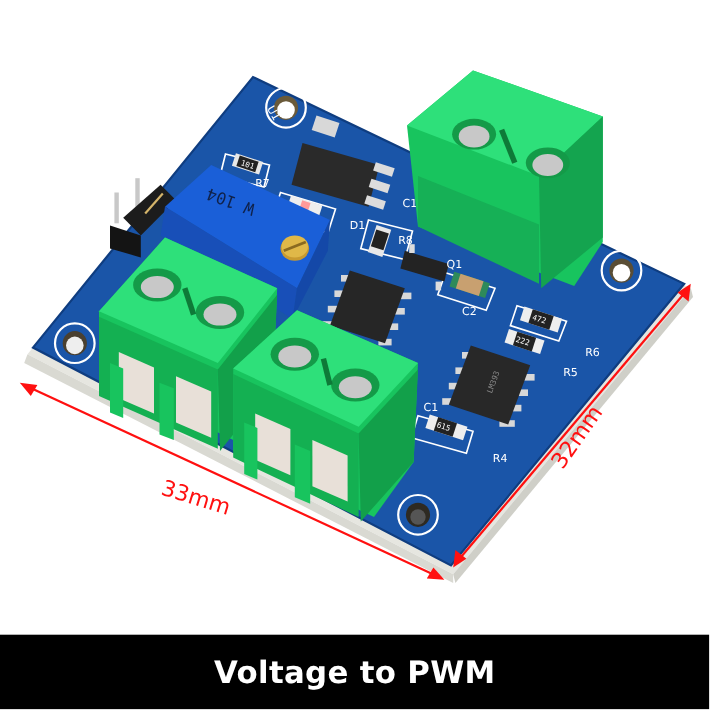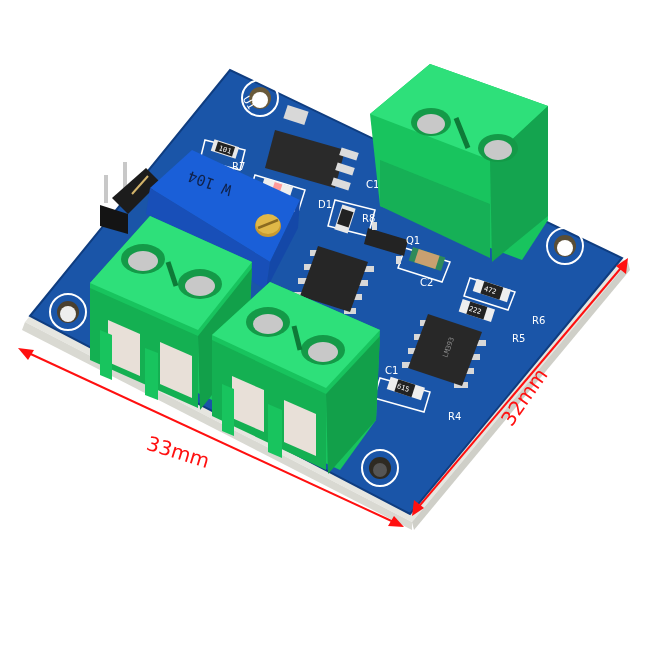--- a/index.html
+++ b/index.html
@@ -232,13 +232,16 @@
         <line x1="416" y1="510" x2="626" y2="262"></line>
         <polygon points="628,258 626,274 616,266" stroke="none"></polygon>
         <polygon points="412,516 414,500 424,508" stroke="none"></polygon>
       </g>
     </svg>
   </div>
 
   <div class="dim-label dim-width">33mm</div>
   <div class="dim-label dim-height">32mm</div>
 
+  <div class="caption-bar">
+    <span class="caption-text">Voltage to PWM</span>
+  </div>
 </div>
 
 </body></html>

